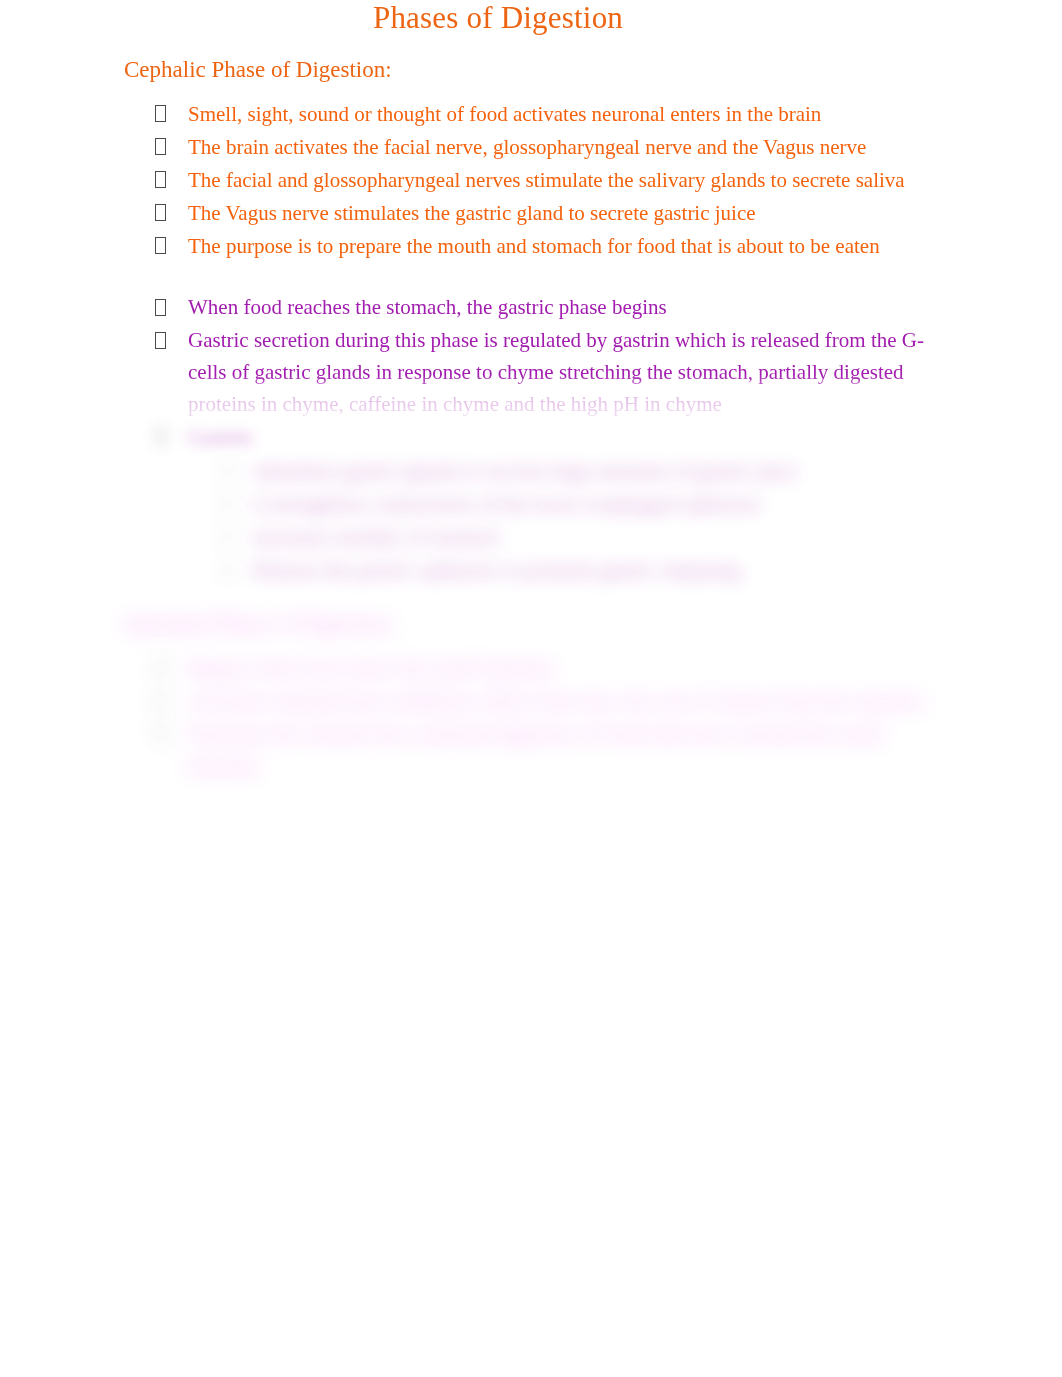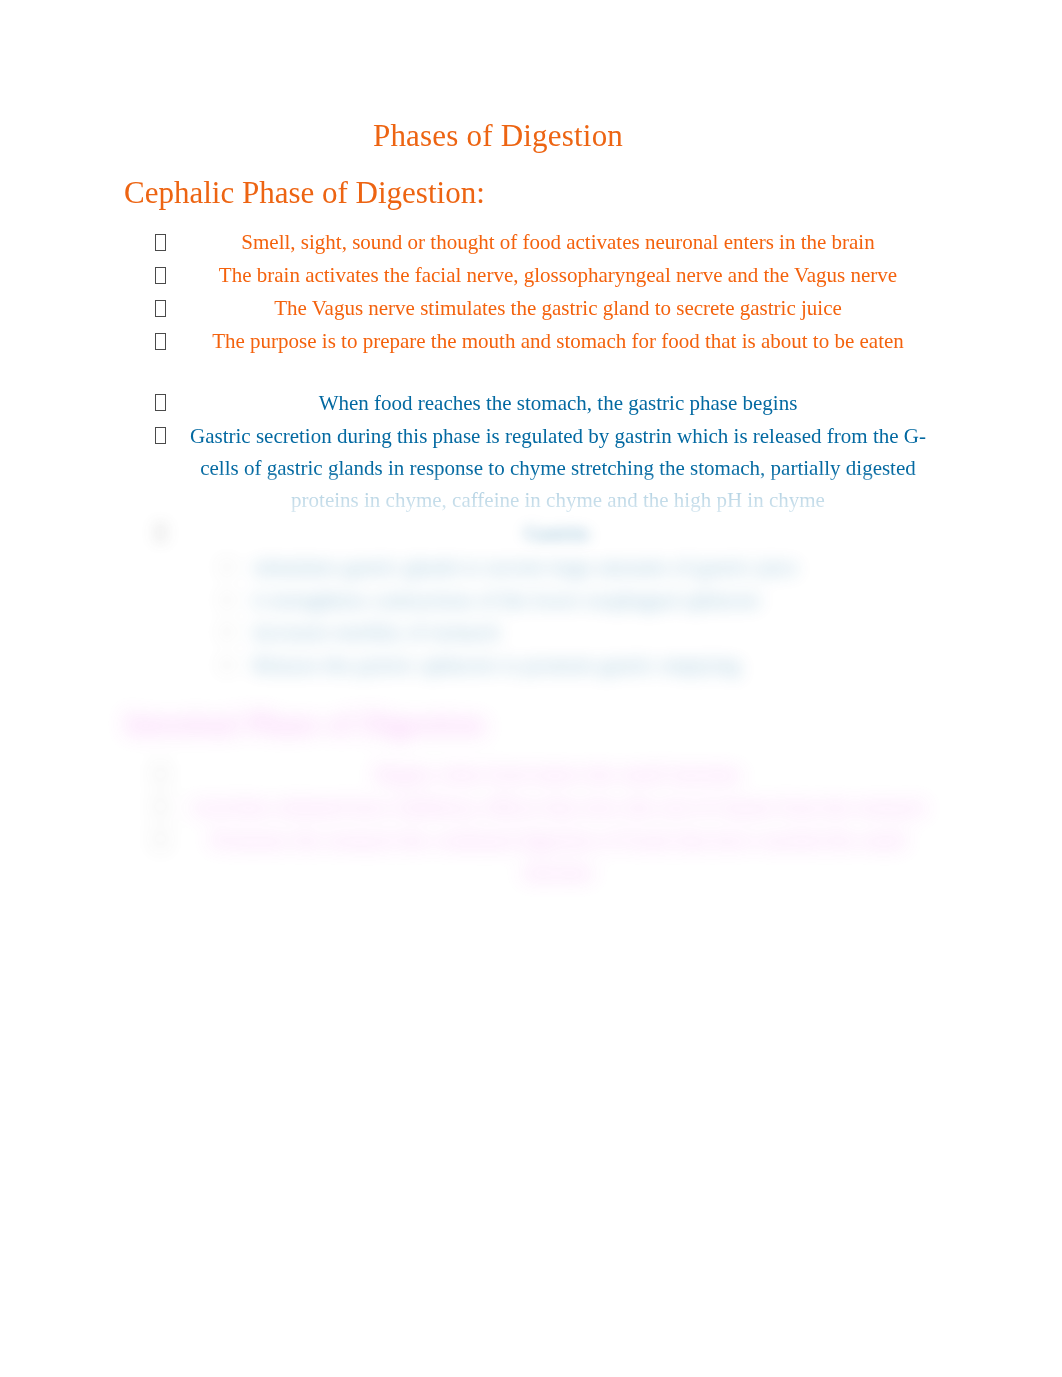--- a/index.html
+++ b/index.html
@@ -15,38 +15,37 @@
     width: 1062px;
     height: 1377px;
     background: #ffffff;
     overflow: hidden;
   }
   .doc {
     position: absolute;
     left: 0;
     top: 0;
     width: 996px;
-    padding-top: 118px;
     box-sizing: border-box;
   }
 
   
   .doc-title {
     text-align: center;
     font-size: 31px;
     line-height: 1.18;
     color: #ED6412;
     font-weight: normal;
     margin: 0 0 18px 0;
     letter-spacing: 0.2px;
   }
 
   
   .section-heading {
-    font-size: 31px;
+    font-size: 23px;
     line-height: 1.32;
     margin: 0;
     padding: 0 0 0 124px;
     font-weight: normal;
   }
   .sec-cephalic .section-heading { color: #ED6412; }
   .sec-gastric  .section-heading { color: #5BBCEA; }
   .sec-intestinal .section-heading { color: #EE44EE; }
 
   .sec-cephalic { margin-top: 4px; }
@@ -62,21 +61,21 @@
   ul.blist.lvl1 { padding-left: 155px; }
   ul.blist.lvl2 { padding-left: 220px; margin-top: 2px; }
 
   ul.blist li {
     position: relative;
     font-size: 21px;
     line-height: 1.52;
     padding-left: 33px;
     margin: 0 0 1px 0;
   }
-  ul.blist.lvl1 > li { max-width: 740px; text-align: center; }
+  ul.blist.lvl1 > li { max-width: 740px; }
   ul.blist.lvl2 > li { max-width: 690px; }
 
   .bullet-glyph {
     position: absolute;
     left: 0;
     top: 0.30em;
     width: 11px;
     height: 17px;
     box-sizing: border-box;
     border: 1.6px solid #4a4a4a;
@@ -84,21 +83,21 @@
   }
   .bullet-glyph.round {
     border-radius: 50%;
     width: 14px;
     height: 14px;
     border-color: #6a6a6a;
     top: 0.38em;
   }
 
   .sec-cephalic  ul.blist li .btext { color: #F4620D; }
-  .sec-gastric   ul.blist li .btext { color: #0369a1; }
+  .sec-gastric   ul.blist li .btext { color: #a21caf; }
   .sec-intestinal ul.blist li .btext { color: #EE44EE; }
 
   .btext { display: block; }
 
   
   .b0  { filter: none; }
   .b1  { filter: blur(2.4px);  opacity: 0.80; }
   .b3  { filter: blur(6.5px);  opacity: 0.52; }
   .b4  { filter: blur(8.5px);  opacity: 0.44; }
   .b5  { filter: blur(10px);   opacity: 0.40; }
@@ -120,20 +119,24 @@
       <div class="section-heading">Cephalic Phase of Digestion:</div>
 
       <ul class="blist lvl1">
         <li>
           <span class="bullet-glyph"></span>
           <span class="btext">Smell, sight, sound or thought of food activates neuronal enters in the brain</span>
         </li>
         <li>
           <span class="bullet-glyph"></span>
           <span class="btext">The brain activates the facial nerve, glossopharyngeal nerve and the Vagus nerve</span>
+        </li>
+        <li>
+          <span class="bullet-glyph"></span>
+          <span class="btext">The facial and glossopharyngeal nerves stimulate the salivary glands to secrete saliva</span>
         </li>
         <li>
           <span class="bullet-glyph"></span>
           <span class="btext">The Vagus nerve stimulates the gastric gland to secrete gastric juice</span>
         </li>
         <li>
           <span class="bullet-glyph"></span>
           <span class="btext">The purpose is to prepare the mouth and stomach for food that is about to be eaten</span>
         </li>
       </ul>

